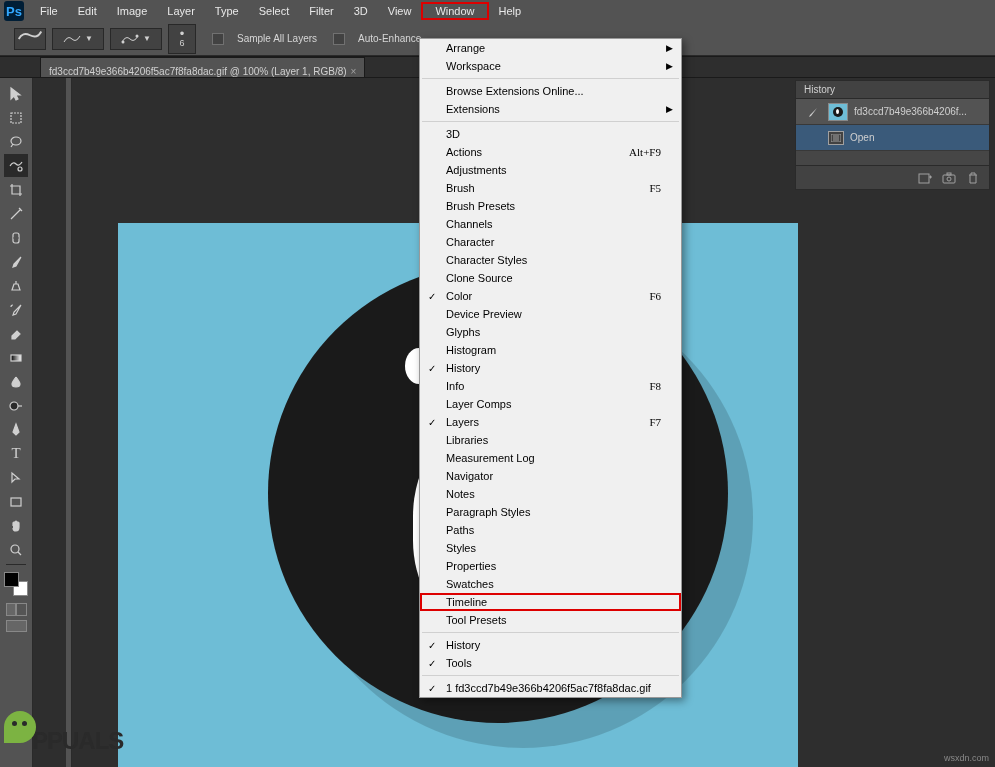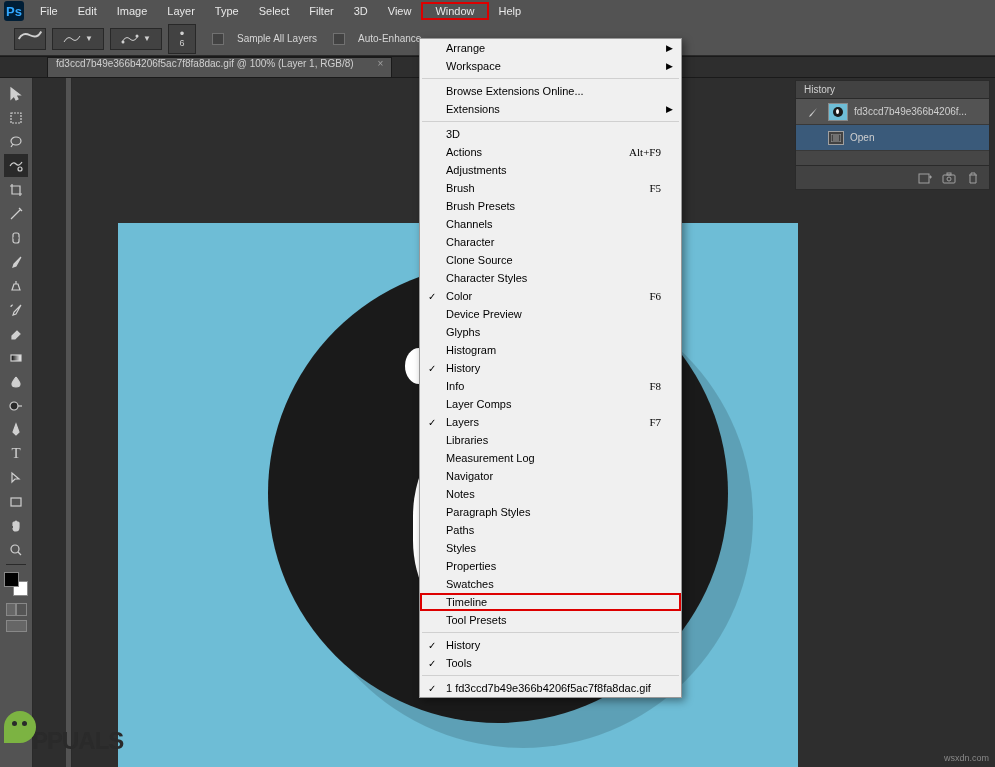--- a/index.html
+++ b/index.html
@@ -14,21 +14,21 @@
 .opt-tool { width: 32px; height: 22px; background: #424242; border: 1px solid #282828; display: flex; align-items: center; justify-content: center; }
 .opt-brush-preset { width: 52px; height: 22px; background: #424242; border: 1px solid #282828; display: flex; align-items: center; justify-content: center; gap: 4px; }
 .brush-num { width: 28px; height: 30px; display: flex; flex-direction: column; align-items: center; justify-content: center; border: 1px solid #282828; background: #424242; }
 .brush-num .dot { font-size: 13px; color: #d0d0d0; line-height: 8px; }
 .brush-num .num { font-size: 9px; color: #d0d0d0; }
 .opt-check { display: flex; align-items: center; gap: 13px; margin-left: 10px; }
 .opt-checkbox { width: 12px; height: 12px; border: 1px solid #717171; background: #424242; }
 .opt-check-label { color: #d6d6d6; font-size: 10px; }
 
 .tab-bar { height: 22px; background: #2e2e2e; border-top: 1px solid #1a1a1a; border-bottom: 1px solid #1a1a1a; display: flex; align-items: center; padding-left: 40px; }
-.doc-tab { background: #535353; height: 20px; display: flex; align-items: flex-start; padding: 0 8px; gap: 24px; border: 1px solid #1a1a1a; border-bottom: none; margin-left: 7px; }
+.doc-tab { background: #535353; height: 20px; display: flex; align-items: flex-end; padding: 0 8px; gap: 4px; border: 1px solid #1a1a1a; border-bottom: none; }
 .doc-tab-title { color: #d0d0d0; font-size: 10px; }
 .doc-tab-close { color: #a0a0a0; font-size: 10px; cursor: pointer; }
 
 .main-area { position: absolute; top: 78px; left: 0; right: 0; bottom: 0; display: flex; }
 
 .tool-palette { width: 33px; background: #535353; border-right: 1px solid #2a2a2a; display: flex; flex-direction: column; align-items: center; padding-top: 4px; gap: 1px; }
 .tool-btn { width: 24px; height: 23px; display: flex; align-items: center; justify-content: center; cursor: pointer; color: #d0d0d0; font-size: 14px; position: relative; }
 .tool-btn.active { background: #2a2a2a; }
 .tool-btn svg { width: 16px; height: 16px; fill: none; stroke: #d0d0d0; stroke-width: 1.2; }
 .tool-divider { width: 20px; height: 1px; background: #2a2a2a; margin: 2px 0; }
@@ -376,24 +376,24 @@
     <div class="dd-item">
       <span>Brush Presets</span>
     </div>
     <div class="dd-item">
       <span>Channels</span>
     </div>
     <div class="dd-item">
       <span>Character</span>
     </div>
     <div class="dd-item">
+      <span>Character Styles</span>
+    </div>
+    <div class="dd-item">
       <span>Clone Source</span>
-    </div>
-    <div class="dd-item">
-      <span>Character Styles</span>
     </div>
     <div class="dd-item">
       <span class="dd-check">✓</span>
       <span>Color</span>
       <span class="dd-shortcut">F6</span>
     </div>
     <div class="dd-item">
       <span>Device Preview</span>
     </div>
     <div class="dd-item">

